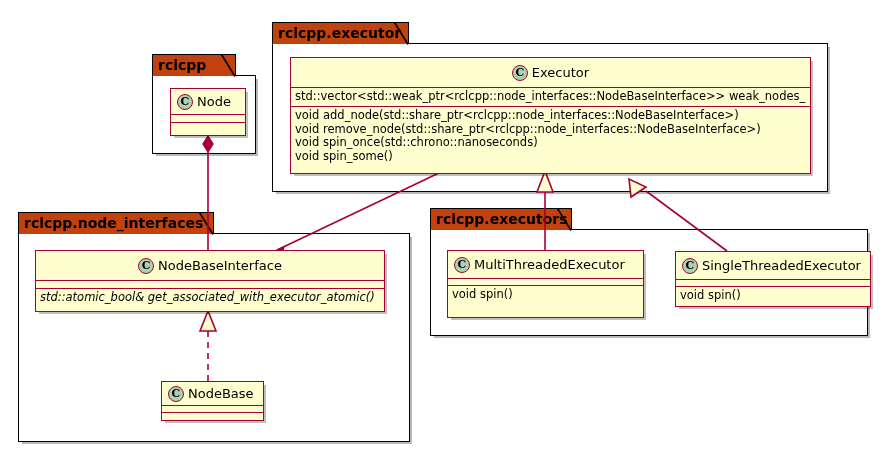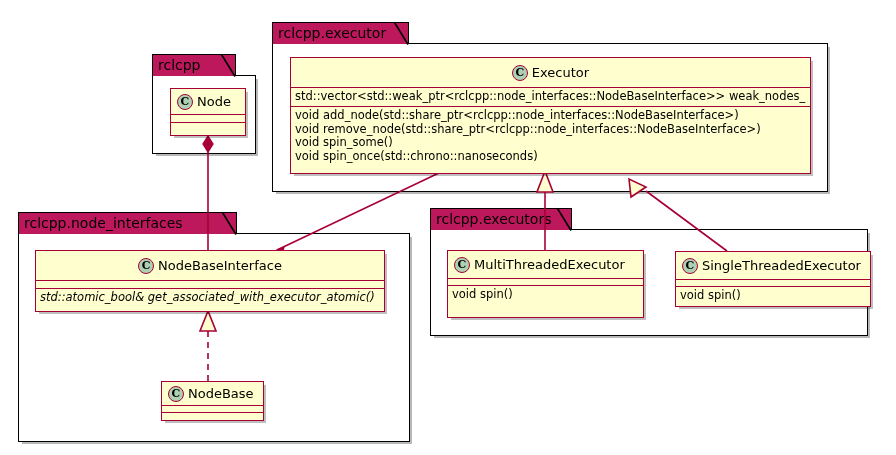--- a/index.html
+++ b/index.html
@@ -24,25 +24,25 @@
     position: absolute;
     box-sizing: border-box;
   }
   .pkg-tab {
     position: absolute;
     top: 0;
     left: 0;
     box-sizing: border-box;
     border: 1.5px solid #000000;
     border-bottom: none;
-    background: #be185d;
+    background: #c2410c;
     height: 22px;
     padding: 0 16px 0 5px;
     font-size: 14px;
-    font-weight: normal;
+    font-weight: bold;
     line-height: 21px;
     color: #000000;
     white-space: nowrap;
     z-index: 3;
   }
   .pkg-tab .slant {
     position: absolute;
     right: -1px;
     top: -1px;
     width: 15px;
@@ -199,27 +199,27 @@
     <div class="cls-title" style="height:30px;">
       <span class="cicon">C</span>
       <span>Executor</span>
     </div>
     <div class="cls-compartment" style="height:19px;">
       <div>std::vector&lt;std::weak_ptr&lt;rclcpp::node_interfaces::NodeBaseInterface&gt;&gt; weak_nodes_</div>
     </div>
     <div class="cls-compartment">
       <div>void add_node(std::share_ptr&lt;rclcpp::node_interfaces::NodeBaseInterface&gt;)</div>
       <div>void remove_node(std::share_ptr&lt;rclcpp::node_interfaces::NodeBaseInterface&gt;)</div>
+      <div>void spin_once(std::chrono::nanoseconds)</div>
       <div>void spin_some()</div>
-      <div>void spin_once(std::chrono::nanoseconds)</div>
     </div>
   </div>
 
   <div class="pkg" style="left:18px; top:212px; width:392px; height:230px;">
-    <div class="pkg-tab" style="width:219px;">
+    <div class="pkg-tab" style="width:196px;">
       <span>rclcpp.node_interfaces</span>
       <span class="slant">
         <svg width="15" height="23" viewBox="0 0 15 23" xmlns="http://www.w3.org/2000/svg">
           <polyline points="0.5,0.5 14,22.5" fill="none" stroke="#000000" stroke-width="1.6"></polyline>
         </svg>
       </span>
     </div>
     <div class="pkg-body" style="top:21px; width:392px; height:209px;"></div>
   </div>
 

